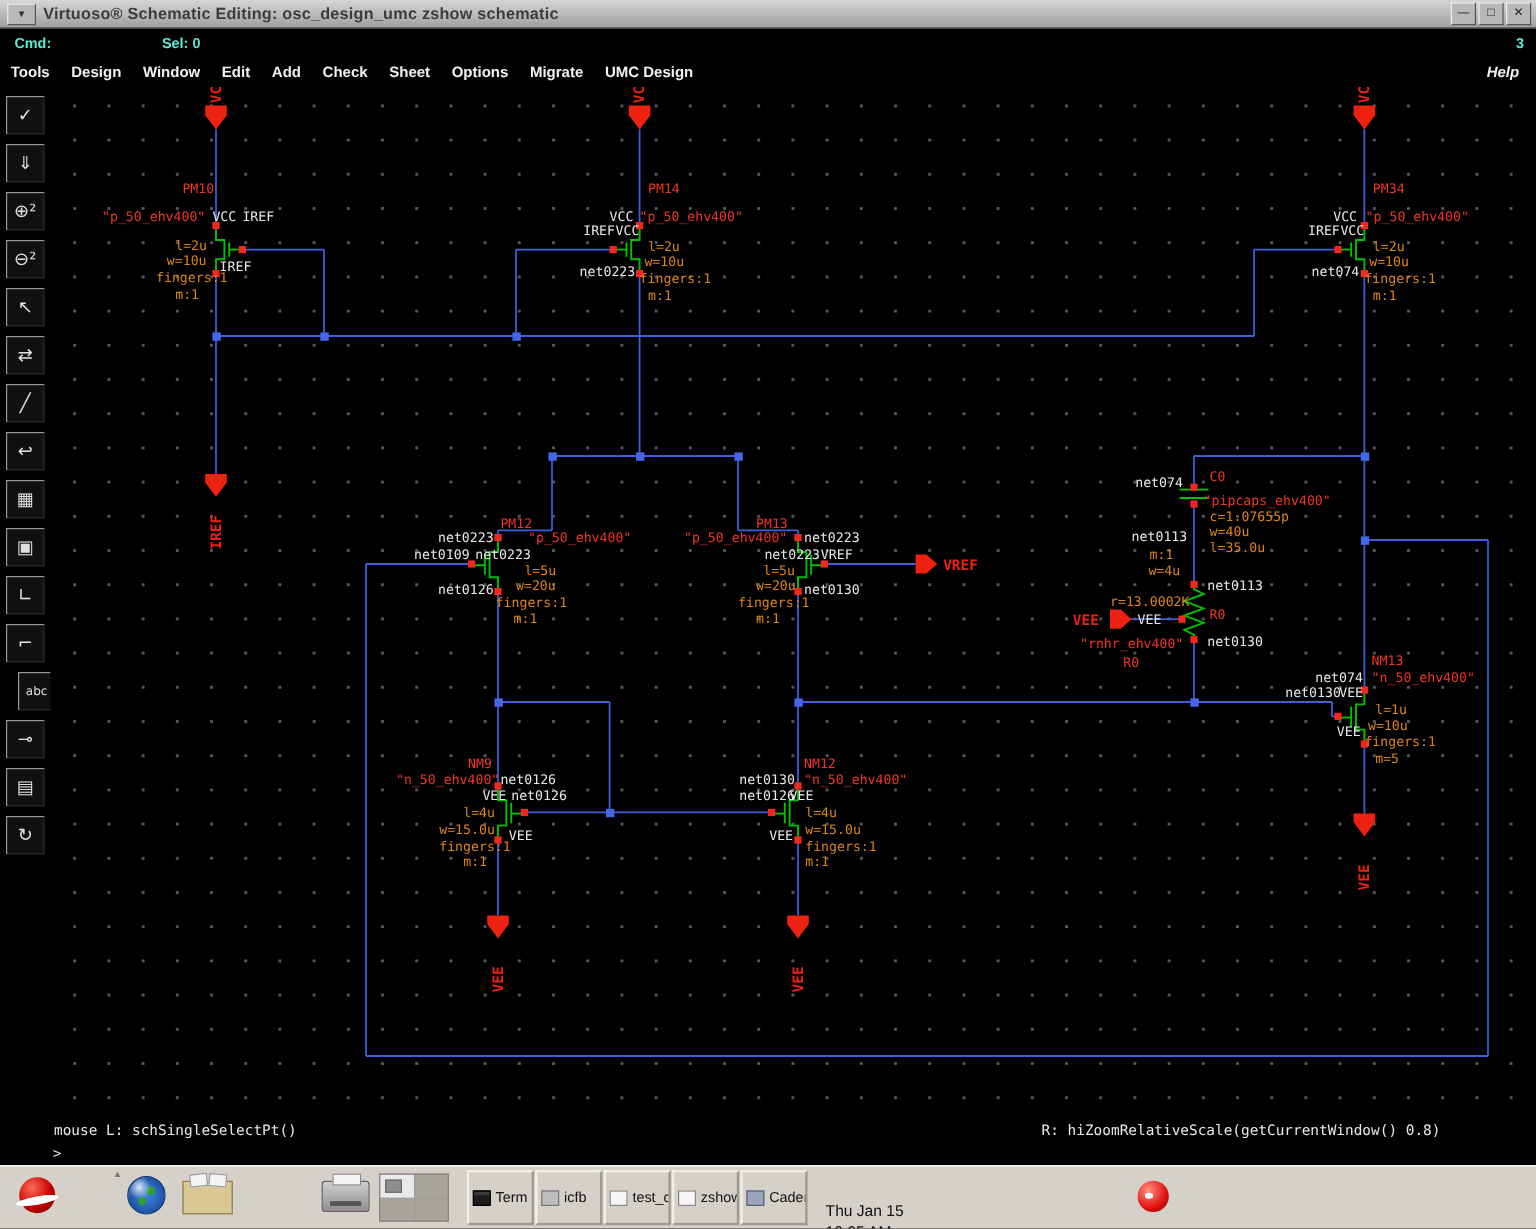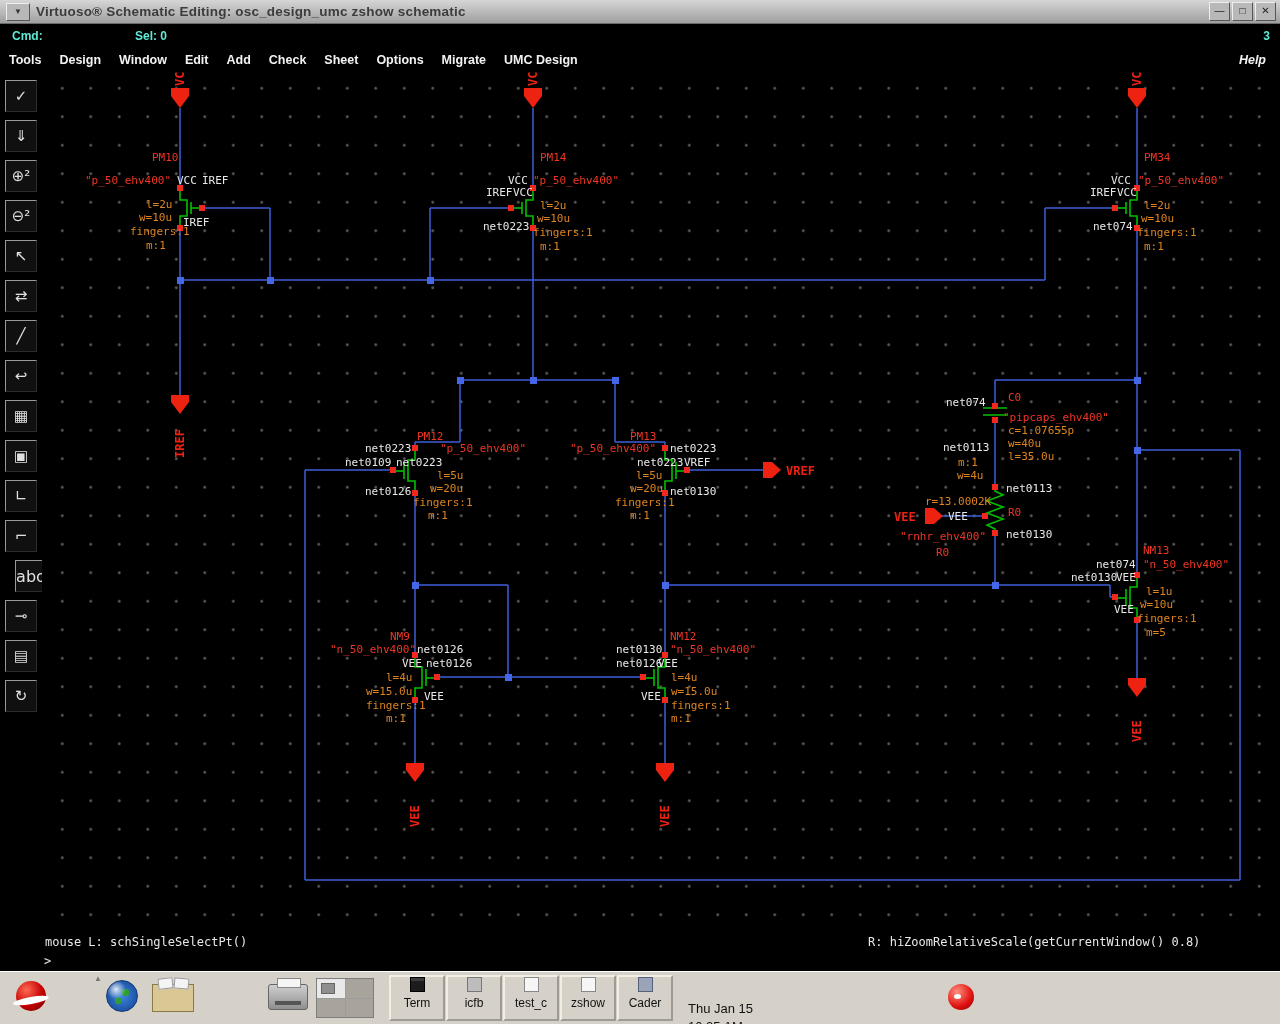--- a/index.html
+++ b/index.html
@@ -28,21 +28,21 @@
   .menu-item{padding:0 9px;cursor:default;}
   .menu-help{margin-left:auto;padding-right:14px;font-style:italic;}
 
   
   .sidebar{position:absolute;left:0;top:72px;width:42px;bottom:92px;background:#000;
     display:flex;flex-direction:column;align-items:center;padding-top:8px;gap:8px;box-sizing:border-box;}
   .tool-btn{width:30px;height:30px;flex:0 0 30px;background:#101010;
     border:1px solid;border-color:#999 #2c2c2c #2c2c2c #999;color:#e0e0e0;
     font-size:15px;display:flex;align-items:center;justify-content:center;
     font-family:"DejaVu Sans",sans-serif;}
-  .tool-btn.small{font-size:16px;margin-left:19px;}
+  .tool-btn.small{font-size:10px;margin-left:19px;}
 
   
   .canvas{position:absolute;left:42px;top:72px;width:1238px;height:860px;
     background-color:#000;
     background-image:radial-gradient(#585858 1.1px, transparent 1.6px);
     background-size:28.5px 28.5px;background-position:6px 2px;}
   svg text{font-family:"DejaVu Sans Mono",monospace;}
   .wire{stroke:#3d5fd8;stroke-width:1.5;fill:none;}
   .sym{stroke:#00c000;stroke-width:1.6;fill:none;}
   .jct{fill:#4466e8;}
@@ -91,21 +91,21 @@
   .pager{position:absolute;left:316px;top:6px;width:58px;height:40px;
     display:grid;grid-template-columns:1fr 1fr;grid-template-rows:1fr 1fr;
     border:1px solid #7d7d7d;box-sizing:border-box;background:#9c9c9c;gap:1px;}
   .pager .cell{background:#a8a49b;}
   .pager .cell.active{background:#e9e9e9;position:relative;}
   .pager .cell.active:after{content:"";position:absolute;left:4px;top:4px;width:12px;height:9px;
     background:#8f8f8f;border:1px solid #666;}
   .taskbtns{position:absolute;left:389px;top:3px;display:flex;gap:1px;}
   .task-btn{width:56px;height:46px;background:#d5d1c8;border:2px outset #f2eee4;
     display:flex;align-items:center;gap:4px;padding:0 3px;box-sizing:border-box;
-    font-size:12px;color:#111;overflow:hidden;flex-direction:column;}
+    font-size:12px;color:#111;overflow:hidden;}
   .wb-icon{width:15px;height:13px;flex:0 0 15px;background:#bdbdbd;border:1px solid #777;box-sizing:border-box;}
   .wb-icon.terminal-icon{background:#1c1c1c;border-color:#000;box-shadow:inset 0 3px 0 #3c3c3c;}
   .wb-icon.document-icon{background:#f6f6f6;border-color:#888;}
   .wb-icon.cadence-icon{background:#9aa4b8;border-color:#55607a;}
   .clock{position:absolute;left:688px;top:8px;font-size:13px;color:#111;line-height:18px;margin-top:20px;}
   .redball{position:absolute;left:948px;top:12px;width:26px;height:26px;border-radius:50%;
     background:radial-gradient(circle at 35% 30%,#ff9080,#e01010 60%,#7e0000);}
   .redball:after{content:"";position:absolute;left:6px;top:10px;width:7px;height:5px;
     background:#fff;border-radius:50%;}
 </style>

